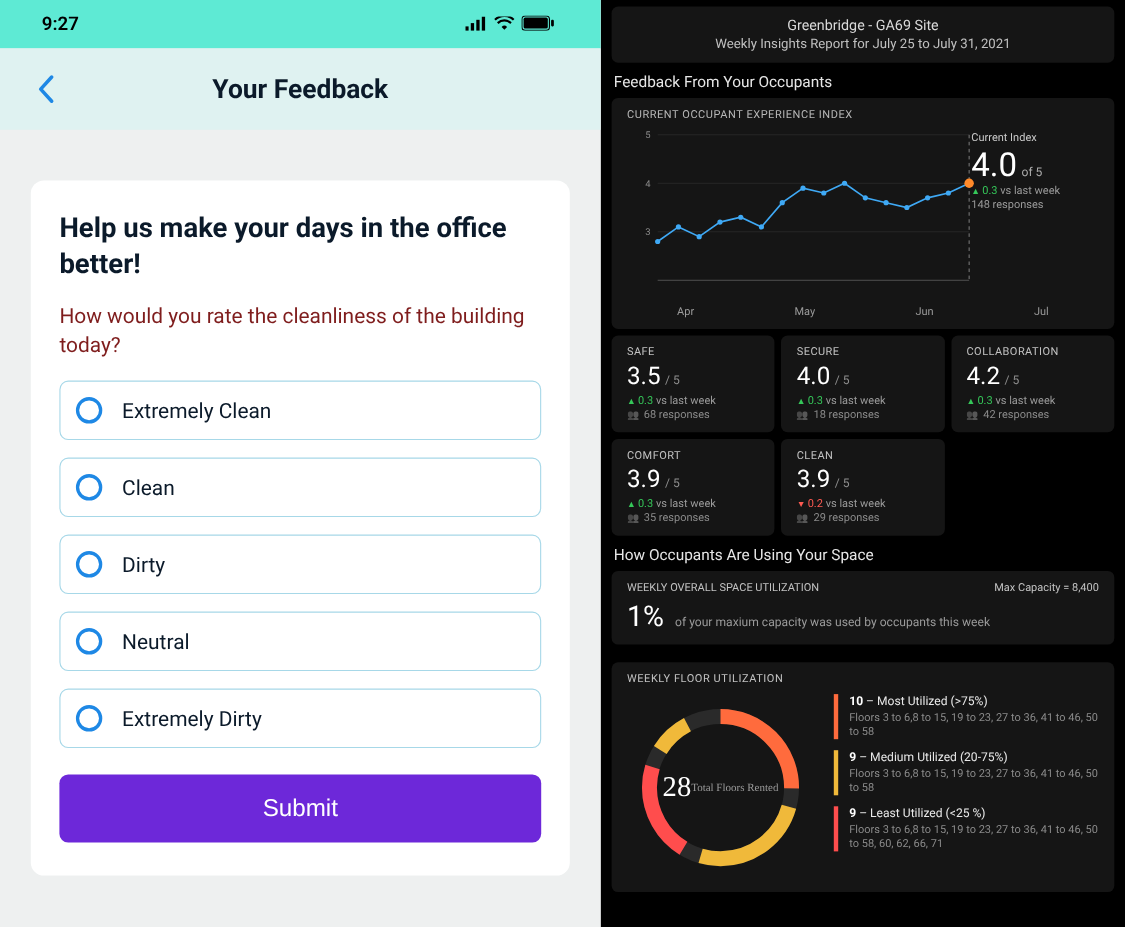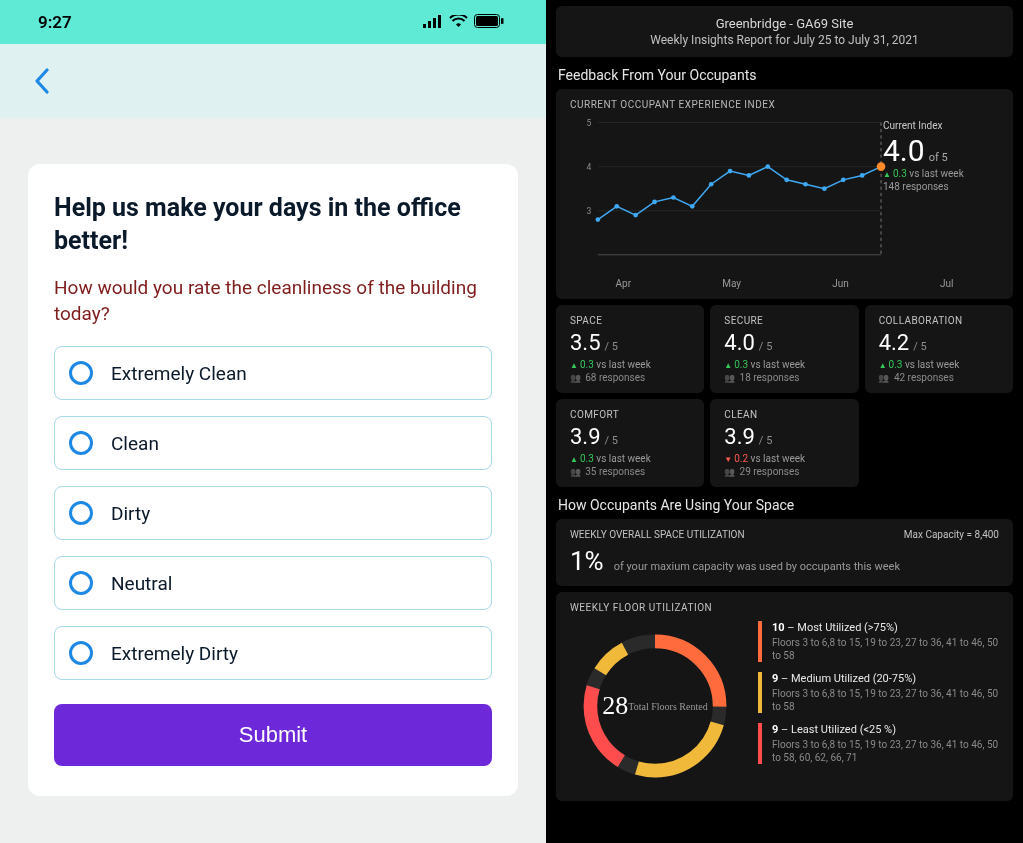--- a/index.html
+++ b/index.html
@@ -47,21 +47,21 @@
   .tile-val { display:flex; align-items:baseline; gap:4px; margin-top:4px;}
   .tile-big { font-size:22px; color:#fff;}
   .tile-sub { font-size:11px; color:#8d8d8d;}
   .tile-delta { margin-top:4px; font-size:10px;}
   .tile-resp { margin-top:2px; font-size:10px; color:#8a8a8a; display:flex; align-items:flex-end; gap:4px;}
   .util-blk { padding:12px 14px; margin-top:6px;}
   .util-hdr { display:flex; justify-content:space-between; font-size:10px; color:#c2c2c2;}
   .util-val { display:flex; align-items:baseline; gap:10px; margin-top:6px;}
   .util-pct { font-size:26px; color:#fff;}
   .util-desc { font-size:11px; color:#9a9a9a;}
-  .floor-blk { padding:12px 14px; margin-top:6px;}
+  .floor-blk { padding:12px 14px; margin-top:16px;}
   .floor-hdr { font-size:10px; letter-spacing:.5px; color:#c2c2c2; margin-bottom:8px;}
   .floor-body { display:flex; gap:18px;}
   .donut-wrap { width:170px; height:170px; position:relative; flex-shrink:0;}
   .donut-center { position:absolute; inset:0; display:flex; align-items:center; justify-content:center;font-family:Liberation Serif, serif;}
   .donut-num { font-size:26px; color:#fff;}
   .donut-lbl { font-size:10px; color:#9a9a9a;}
   .floor-list { flex:1; display:flex; flex-direction:column; gap:10px;}
   .floor-item { border-left:4px solid #ff6b3d; padding-left:10px;}
   .floor-item.med { border-color:#f0b93a;}
   .floor-item.low { border-color:#ff4d4d;}
@@ -102,20 +102,21 @@
           </svg>
       </span>
     </span>
   </div>
   <div class="header-bar">
     <div class="back-btn">
       <svg width="16" height="26" viewBox="0 0 16 26">
           <path d="M13 2 L3 13 L13 24" stroke="#1e88e5" stroke-width="3.2" fill="none" stroke-linecap="round" stroke-linejoin="round"></path>
         </svg>
     </div>
+    <div class="header-title">Your Feedback</div>
   </div>
   <div class="card">
     <div class="card-title">Help us make your days in the office better!</div>
     <div class="question">How would you rate the cleanliness of the building today?</div>
     <div class="option">
       <span class="radio-circle"></span>
       <span class="option-label">Extremely Clean</span>
     </div>
     <div class="option">
       <span class="radio-circle"></span>
@@ -188,21 +189,21 @@
     <div class="x-labels">
       <span>Apr</span>
       <span>May</span>
       <span>Jun</span>
       <span>Jul</span>
     </div>
   </div>
 
   <div class="tiles">
     <div class="blk tile">
-      <div class="tile-lbl">SPACE</div>
+      <div class="tile-lbl">SAFE</div>
       <div class="tile-val">
           <span class="tile-big">3.5</span>
           <span class="tile-sub">/ 5</span>
         </div>
       <div class="tile-delta delta-up tri-up"><span>0.3</span> <span class="mini-txt">vs last week</span></div>
       <div class="tile-resp">
           <span class="ppl-ic"></span>
           <span>68 responses</span>
         </div>
     </div>

